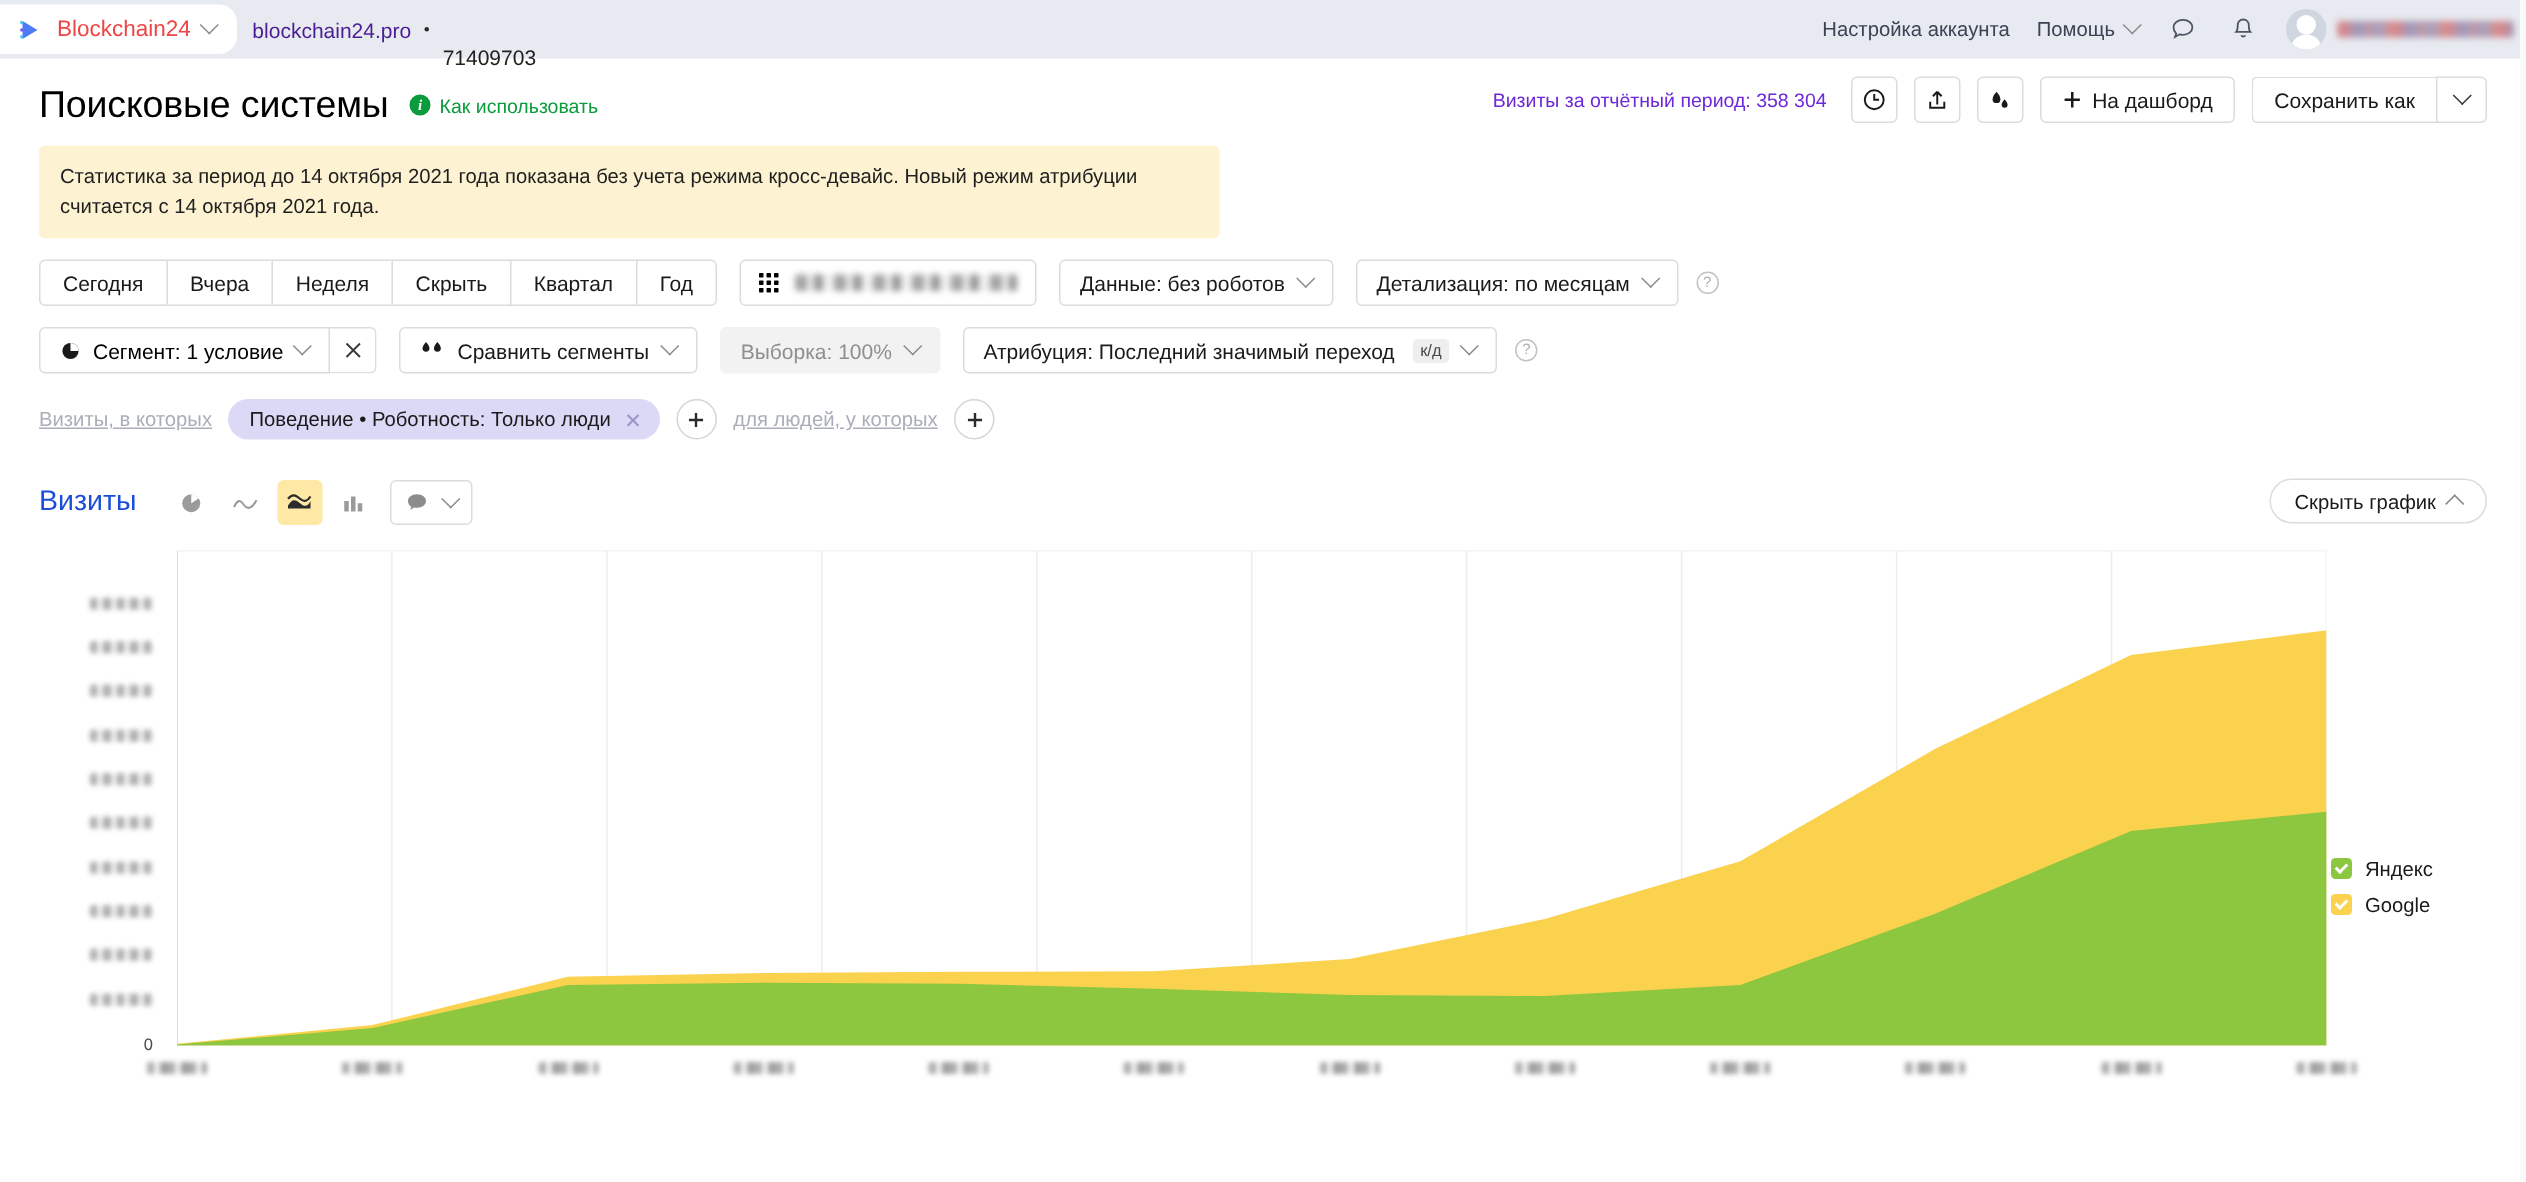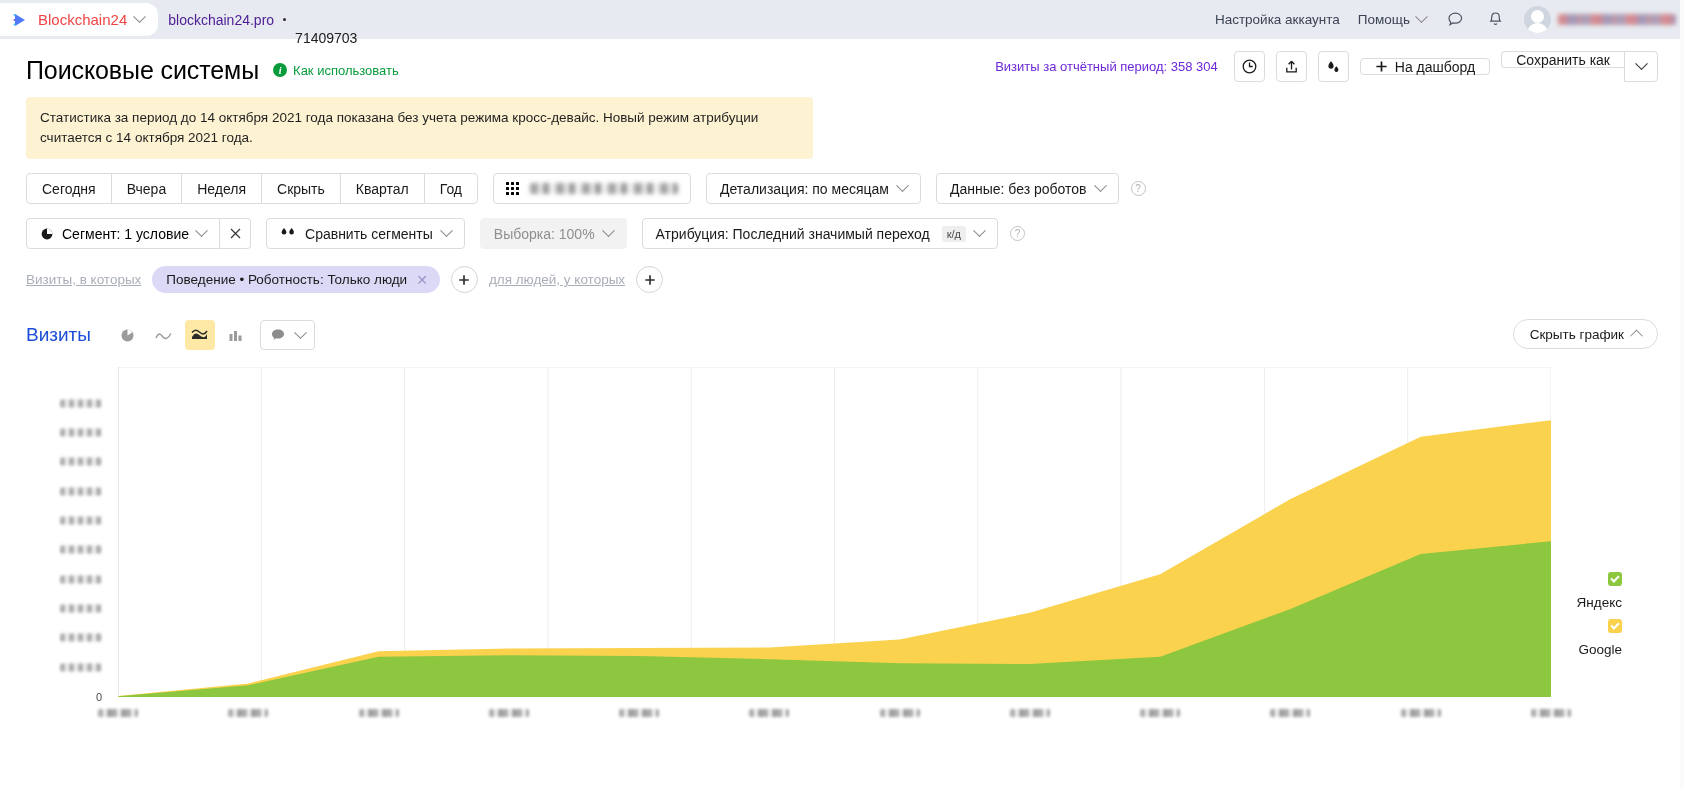--- a/index.html
+++ b/index.html
@@ -84,21 +84,21 @@
 
   .title-actions {
     position:absolute; right:0; top:12px; display:flex; align-items:center; gap:11px;
   }
   .visits-total { font-size:13px; color:#6d28d9; margin-right:5px; white-space:nowrap;}
   .icon-btn {
     width:31px;height:31px;border:1px solid #dcdcdc;border-radius:4px;background:#fff;
     display:flex;align-items:center;justify-content:center;cursor:pointer;
   }
   .btn {
-    height:17px;border:1px solid #dcdcdc;border-radius:4px;background:#fff;
+    height:31px;border:1px solid #dcdcdc;border-radius:4px;background:#fff;
     display:flex;align-items:center;justify-content:center;gap:7px;
     padding:0 14px;font-size:14px;color:#1a1a1a;cursor:pointer;white-space:nowrap;
   }
   .btn-split { display:flex; }
   .btn-split .btn { border-radius:4px 0 0 4px; border-right:none; }
   .btn-split .caret-btn {
     width:34px;height:31px;border:1px solid #dcdcdc;border-radius:0 4px 4px 0;
     background:#fff;display:flex;align-items:center;justify-content:center;cursor:pointer;
   }
 
@@ -202,21 +202,21 @@
     filter:blur(1.7px);opacity:.85;
   }
   .xlabels { position:absolute; left:92px; top:336px; width:1433px; height:20px;}
   .xlab { position:absolute; transform:translateX(-50%); }
   .xlab .blurnum {
     display:inline-block;height:8px;width:40px;border-radius:2px;
     background:repeating-linear-gradient(90deg,#9e9e9e 0 5px,#efefef 5px 9px,#8f8f8f 9px 14px);
     filter:blur(1.8px);opacity:.85;
   }
   .legend { position:absolute; right:36px; top:205px; }
-  .legend-item { display:flex; align-items:flex-end; gap:9px; margin-bottom:9px; cursor:pointer;flex-direction:column;}
+  .legend-item { display:flex; align-items:flex-start; gap:9px; margin-bottom:9px; cursor:pointer;}
   .lg-box { width:14px;height:14px;border-radius:3px;display:flex;align-items:center;justify-content:center;}
   .lg-check { width:8px;height:5px;border-left:2px solid #fff;border-bottom:2px solid #fff;
     transform:rotate(-45deg) translate(1px,-1px);}
   .lg-text { font-size:13.5px; color:#1a1a1a;}
   .right-scroll { position:absolute; right:0; top:0; width:4px; height:788px; background:#fafafa;}
 </style>
 </head>
 <body>
 
 <div class="app">
@@ -327,25 +327,25 @@
             <i></i>
             <i></i>
             <i></i>
             <i></i>
             <i></i>
             <i></i>
         </span>
         <span class="blur-text"></span>
       </div>
       <span class="drop-btn" style="margin-left:15px">
+        <span>Данные: без роботов</span>
+        <span class="chev"></span>
+      </span>
+      <span class="drop-btn" style="margin-left:15px">
         <span>Детализация: по месяцам</span>
-        <span class="chev"></span>
-      </span>
-      <span class="drop-btn" style="margin-left:15px">
-        <span>Данные: без роботов</span>
         <span class="chev"></span>
       </span>
       <span class="help-circle">?</span>
     </div>
 
     <div class="row">
       <span class="seg-cond">
         <svg width="14" height="14" viewBox="0 0 14 14">
           <circle cx="7" cy="7" r="5.4" fill="#1a1a1a"></circle>
           <path d="M7 7 V1.6 A5.4 5.4 0 0 1 12.4 7 Z" fill="#fff"></path>

